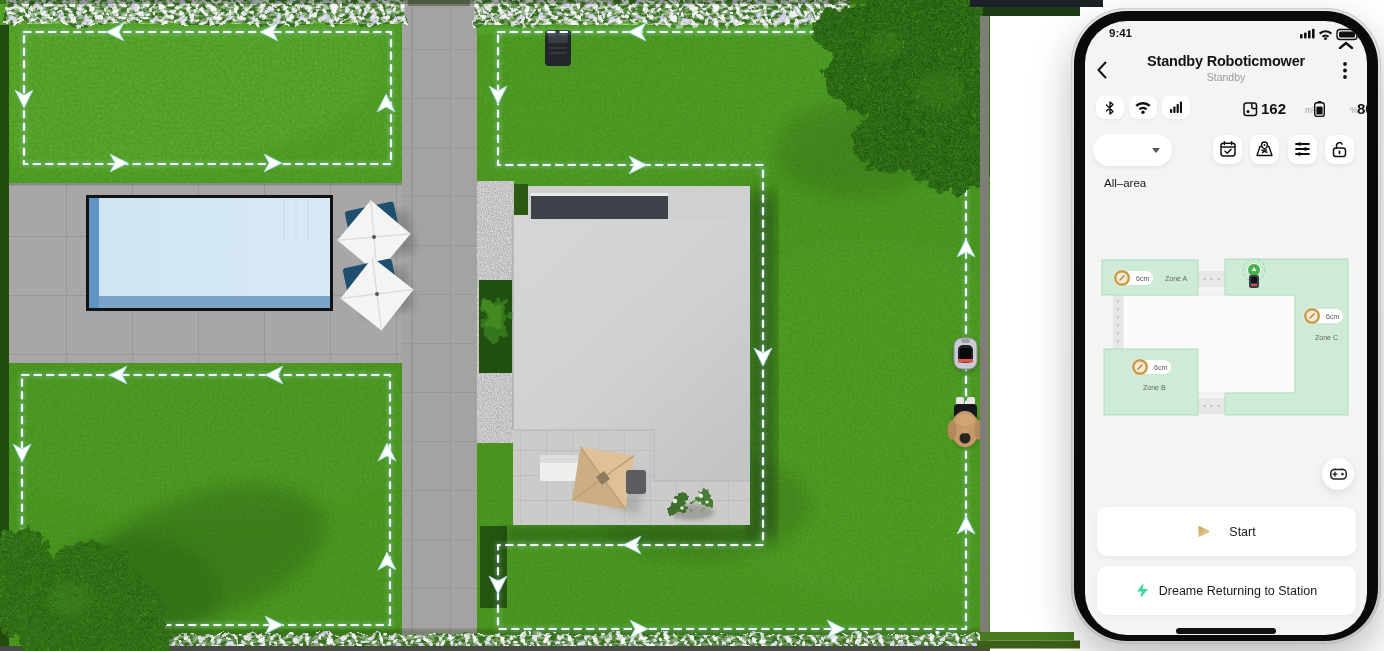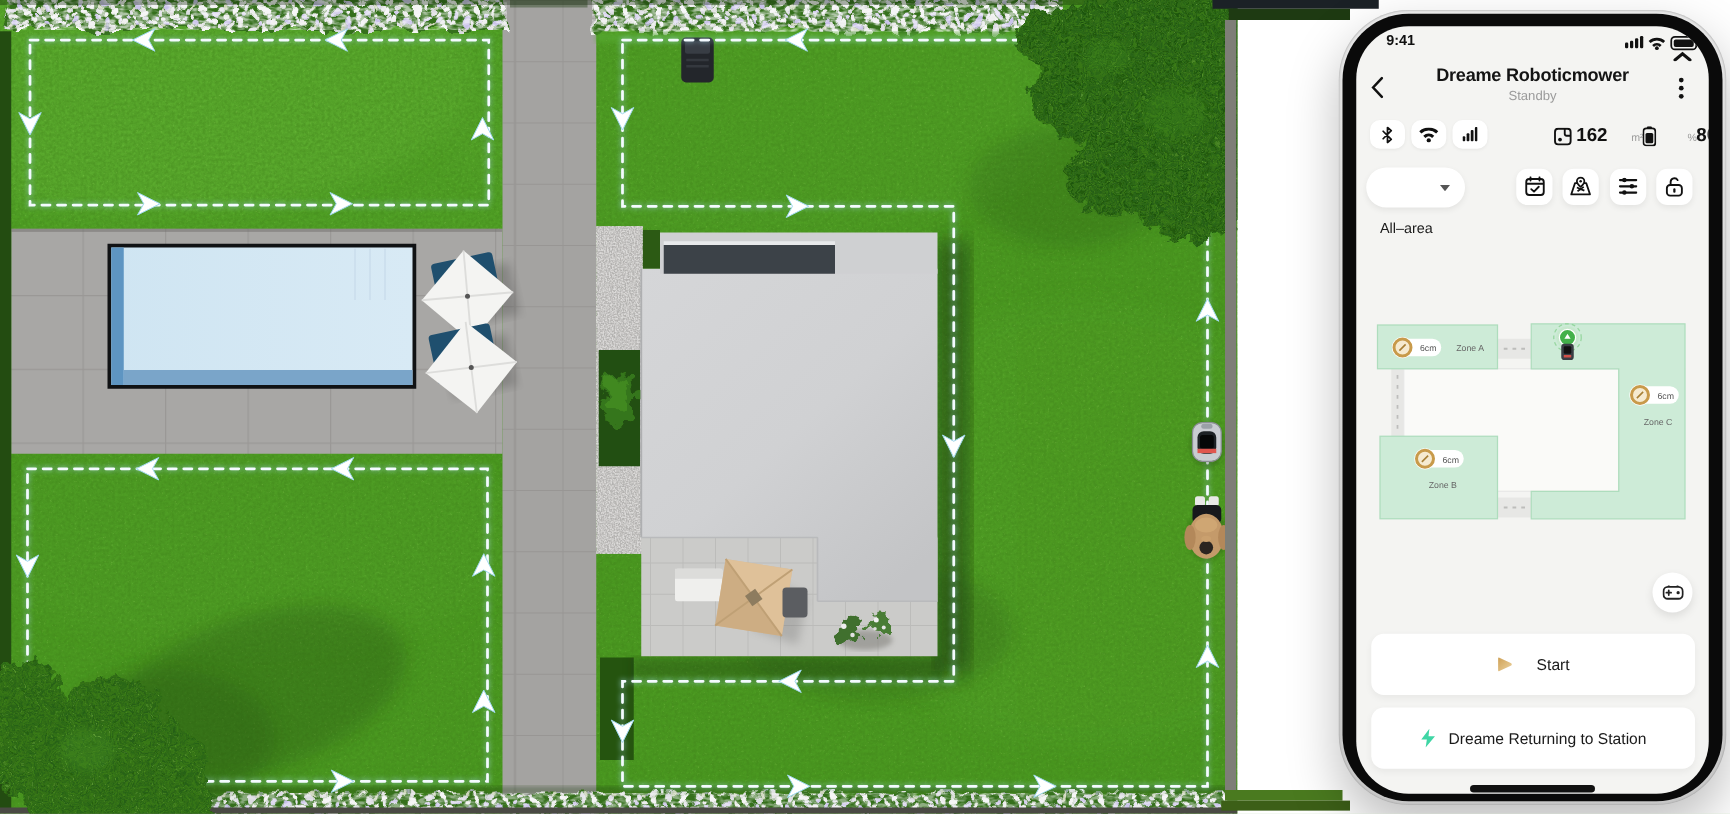--- a/index.html
+++ b/index.html
@@ -414,21 +414,21 @@
         <rect x="39" y="4.5" width="16" height="6" rx="1.6"></rect>
         <rect x="58.2" y="5.5" width="2" height="4" rx="1"></rect>
         <path d="M40 16 l6 5 l6 -5" fill="none" stroke="#111" stroke-width="2.4" stroke-linecap="round" transform="rotate(180 46 18.5)"></path>
       </g>
     </svg>
 
     <svg class="abs" style="left:11px;top:40px;" width="12" height="18" viewBox="0 0 12 18">
         <path d="M9.5 1.5 L2.5 9 L9.5 16.5" fill="none" stroke="#111" stroke-width="2" stroke-linecap="round"></path>
       </svg>
 
-    <div class="abs" style="left:0;top:32px;width:282px;text-align:center;font-size:14.5px;font-weight:700;letter-spacing:-0.2px;color:#141414;">Dreame Roboticmower</div>
+    <div class="abs" style="left:0;top:32px;width:282px;text-align:center;font-size:14.5px;font-weight:700;letter-spacing:-0.2px;color:#141414;">Standby Roboticmower</div>
 
     <div class="abs" style="left:0;top:50px;width:282px;text-align:center;font-size:10.5px;color:#9b9b9b;">Standby</div>
 
     <svg class="abs" style="left:257px;top:40px;" width="6" height="20" viewBox="0 0 6 20">
         <g fill="#111">
           <circle cx="3" cy="3" r="1.9"></circle>
           <circle cx="3" cy="9.5" r="1.9"></circle>
           <circle cx="3" cy="16" r="1.9"></circle>
         </g>
       </svg>

